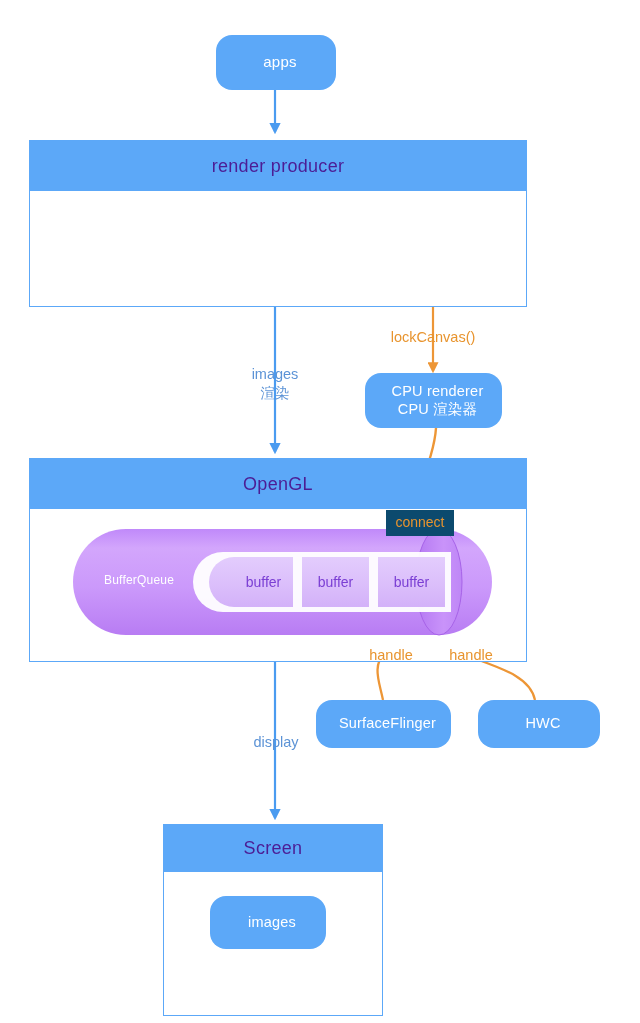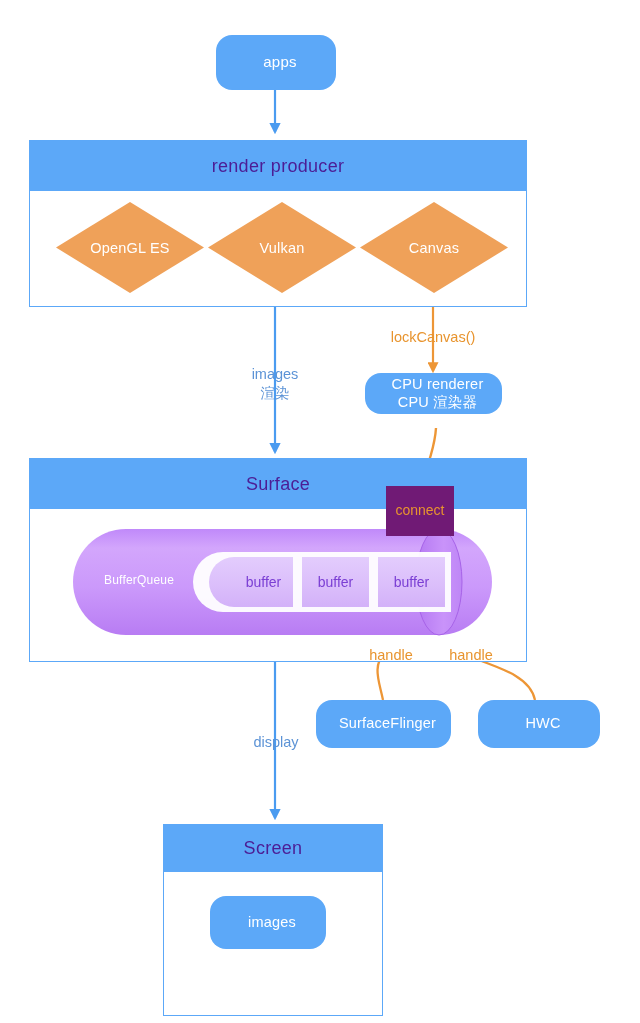--- a/index.html
+++ b/index.html
@@ -97,22 +97,23 @@
   
   .edge-label {
     position: absolute;
     white-space: pre;
     text-align: center;
     line-height: 1.25;
   }
   .edge-label.blue { color: #5C93D6; font-size: 14.5px; }
   .edge-label.orange { color: #E8942E; font-size: 14.5px; }
   .edge-label.boxed {
-    background: #701a75;
-    padding: 16px 2px;
+    background: #0c4a6e;
+    padding: 4px 2px;
+    margin-top: 24px;
   }
 </style>
 </head>
 <body>
 
 <div id="stage">
 
   <svg class="layer" viewBox="0 0 640 1023" xmlns="http://www.w3.org/2000/svg">
     <defs>
       <marker id="arrowBlue" viewBox="0 0 10 10" refX="8" refY="5" markerWidth="5.2" markerHeight="5.2" orient="auto-start-reverse">
@@ -171,60 +172,36 @@
   </svg>
 
   <div class="node pill" id="apps" style="left:216px; top:35px; width:120px; height:55px; font-size:15px;">
     <span>apps</span>
   </div>
 
   <div class="node container-box" id="render-producer" style="left:29px; top:140px; width:498px; height:167px;">
     <div class="container-head" style="height:50px; font-size:18px;">
       <span>render producer</span>
     </div>
-    <div class="container-body" style="height:114px;">
-
-      <div class="diamond-wrap" style="left:24px; top:9px; width:152px; height:95px;">
-        <svg width="152" height="95" viewBox="0 0 152 95" xmlns="http://www.w3.org/2000/svg">
-          <polygon points="76,2 150,47.5 76,93 2,47.5" fill="#EFA159"></polygon>
-        </svg>
-        <div class="diamond-label">OpenGL ES</div>
-      </div>
-
-      <div class="diamond-wrap" style="left:176px; top:9px; width:152px; height:95px;">
-        <svg width="152" height="95" viewBox="0 0 152 95" xmlns="http://www.w3.org/2000/svg">
-          <polygon points="76,2 150,47.5 76,93 2,47.5" fill="#EFA159"></polygon>
-        </svg>
-        <div class="diamond-label">Vulkan</div>
-      </div>
-
-      <div class="diamond-wrap" style="left:328px; top:9px; width:152px; height:95px;">
-        <svg width="152" height="95" viewBox="0 0 152 95" xmlns="http://www.w3.org/2000/svg">
-          <polygon points="76,2 150,47.5 76,93 2,47.5" fill="#EFA159"></polygon>
-        </svg>
-        <div class="diamond-label">Canvas</div>
-      </div>
-
-    </div>
   </div>
 
   <div class="edge-label orange" style="left:383px; top:328px; width:100px;">lockCanvas()</div>
 
   <div class="edge-label blue" style="left:235px; top:365px; width:80px;">images</div>
 
   <div class="edge-label blue" style="left:235px; top:384px; width:80px;">渲染</div>
 
-  <div class="node pill" id="cpu-renderer" style="left:365px; top:373px; width:137px; height:41px; font-size:14.5px; flex-direction:column;">
+  <div class="node pill" id="cpu-renderer" style="left:365px; top:373px; width:137px; height:55px; font-size:14.5px; flex-direction:column;">
     <span>CPU renderer</span>
     <span>CPU 渲染器</span>
   </div>
 
   <div class="node container-box" id="surface" style="left:29px; top:458px; width:498px; height:204px;">
     <div class="container-head" style="height:50px; font-size:18px;">
-      <span>Surface</span>
+      <span>OpenGL</span>
     </div>
     <div class="container-body" style="height:151px;">
 
       <div id="bufferqueue" style="left:41px; top:18px; width:421px; height:110px;">
         <svg width="421" height="110" viewBox="0 0 421 110" xmlns="http://www.w3.org/2000/svg">
 
           <path d="M 55 2 L 368 2 A 53 53 0 0 1 368 108 L 55 108
                    A 53 53 0 0 1 55 2 Z" fill="url(#cylBody)"></path>
 
           <ellipse cx="368" cy="55" rx="23" ry="53" fill="url(#cylCap)" stroke="#A763E8" stroke-width="1"></ellipse>

